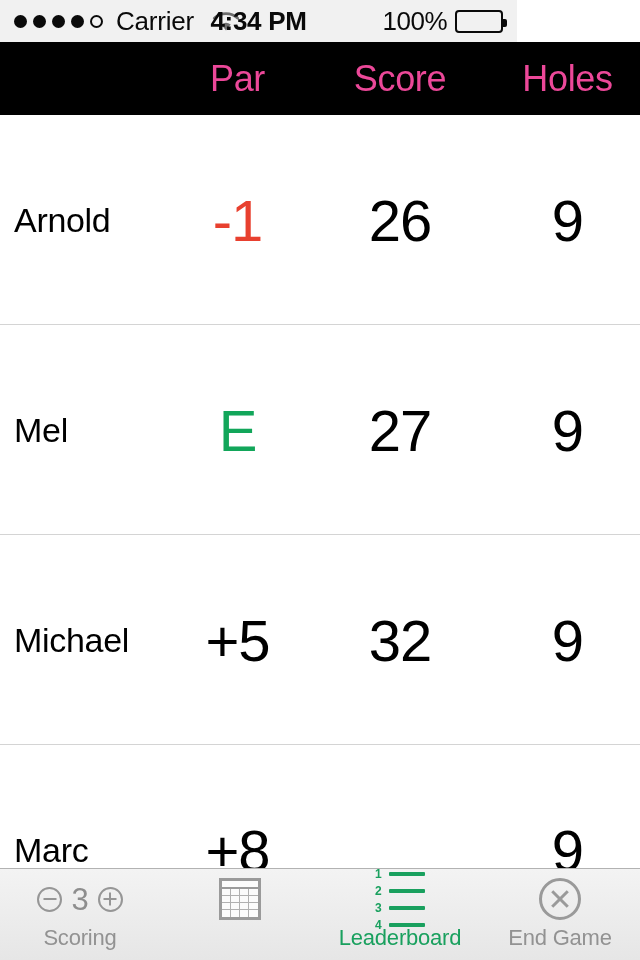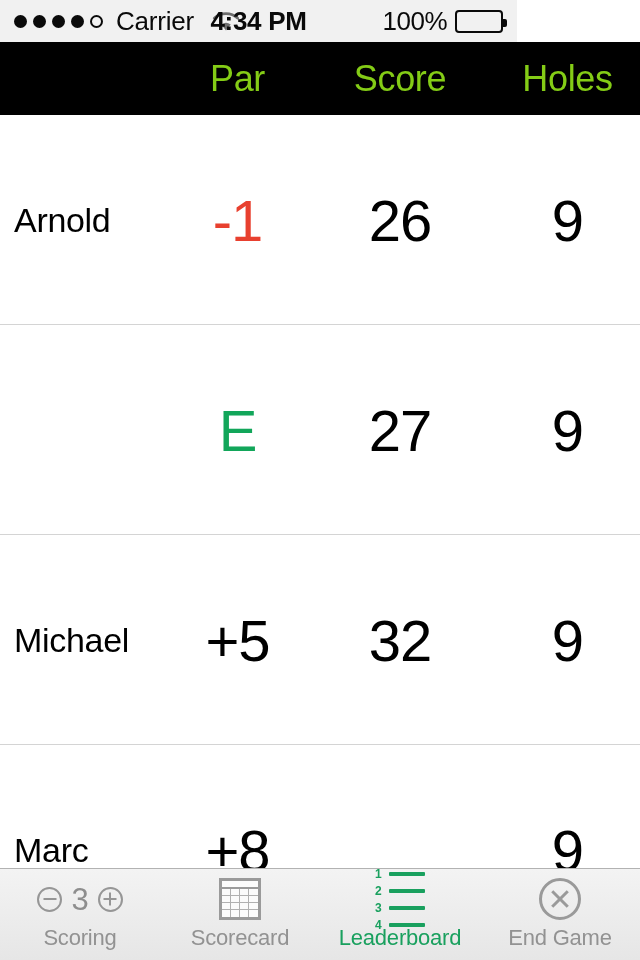--- a/index.html
+++ b/index.html
@@ -55,21 +55,21 @@
     width: 4px; height: 8px;
     background: #0a0a0a; border-radius: 0 2px 2px 0;
   }
   .battery .fill { width: 100%; height: 100%; background: #0a0a0a; border-radius: 1px; }
 
   
   .header {
     position: absolute; top: 42px; left: 0;
     width: 640px; height: 88px;
     background: #000000;
-    color: #84cc16;
+    color: #ec4899;
   }
   .hdr-cell {
     position: absolute; top: 0; height: 73px;
     display: flex; align-items: center; justify-content: center;
     font-size: 36px; letter-spacing: -0.3px;
   }
   .col-name  { left: 0px;   width: 170px; justify-content: flex-start; padding-left: 14px; }
   .col-par   { left: 170px; width: 135px; }
   .col-score { left: 305px; width: 190px; }
   .col-holes { left: 495px; width: 145px; }
@@ -215,20 +215,21 @@
   <div class="rows">
 
     <div class="row">
       <div class="cell name">Arnold</div>
       <div class="cell par" style="color: rgb(232, 64, 47);">-1</div>
       <div class="cell score">26</div>
       <div class="cell holes">9</div>
     </div>
 
     <div class="row">
+      <div class="cell name">Mel</div>
       <div class="cell par" style="color: rgb(18, 166, 90);">E</div>
       <div class="cell score">27</div>
       <div class="cell holes">9</div>
     </div>
 
     <div class="row">
       <div class="cell name">Michael</div>
       <div class="cell par" style="color: rgb(0, 0, 0);">+5</div>
       <div class="cell score">32</div>
       <div class="cell holes">9</div>
@@ -270,21 +271,20 @@
           <i></i>
             <i></i>
             <i></i>
             <i class="nr"></i>
           <i class="nb"></i>
             <i class="nb"></i>
             <i class="nb"></i>
             <i class="nr nb"></i>
         </span>
       </div>
-      <div class="tab-label">Scorecard</div>
     </div>
 
     <div class="tab active">
       <div class="tab-icon">
         <span class="lb-icon">
           <span class="lb-row">
               <span class="lb-num">1</span>
               <span class="lb-bar"></span>
             </span>
           <span class="lb-row">

